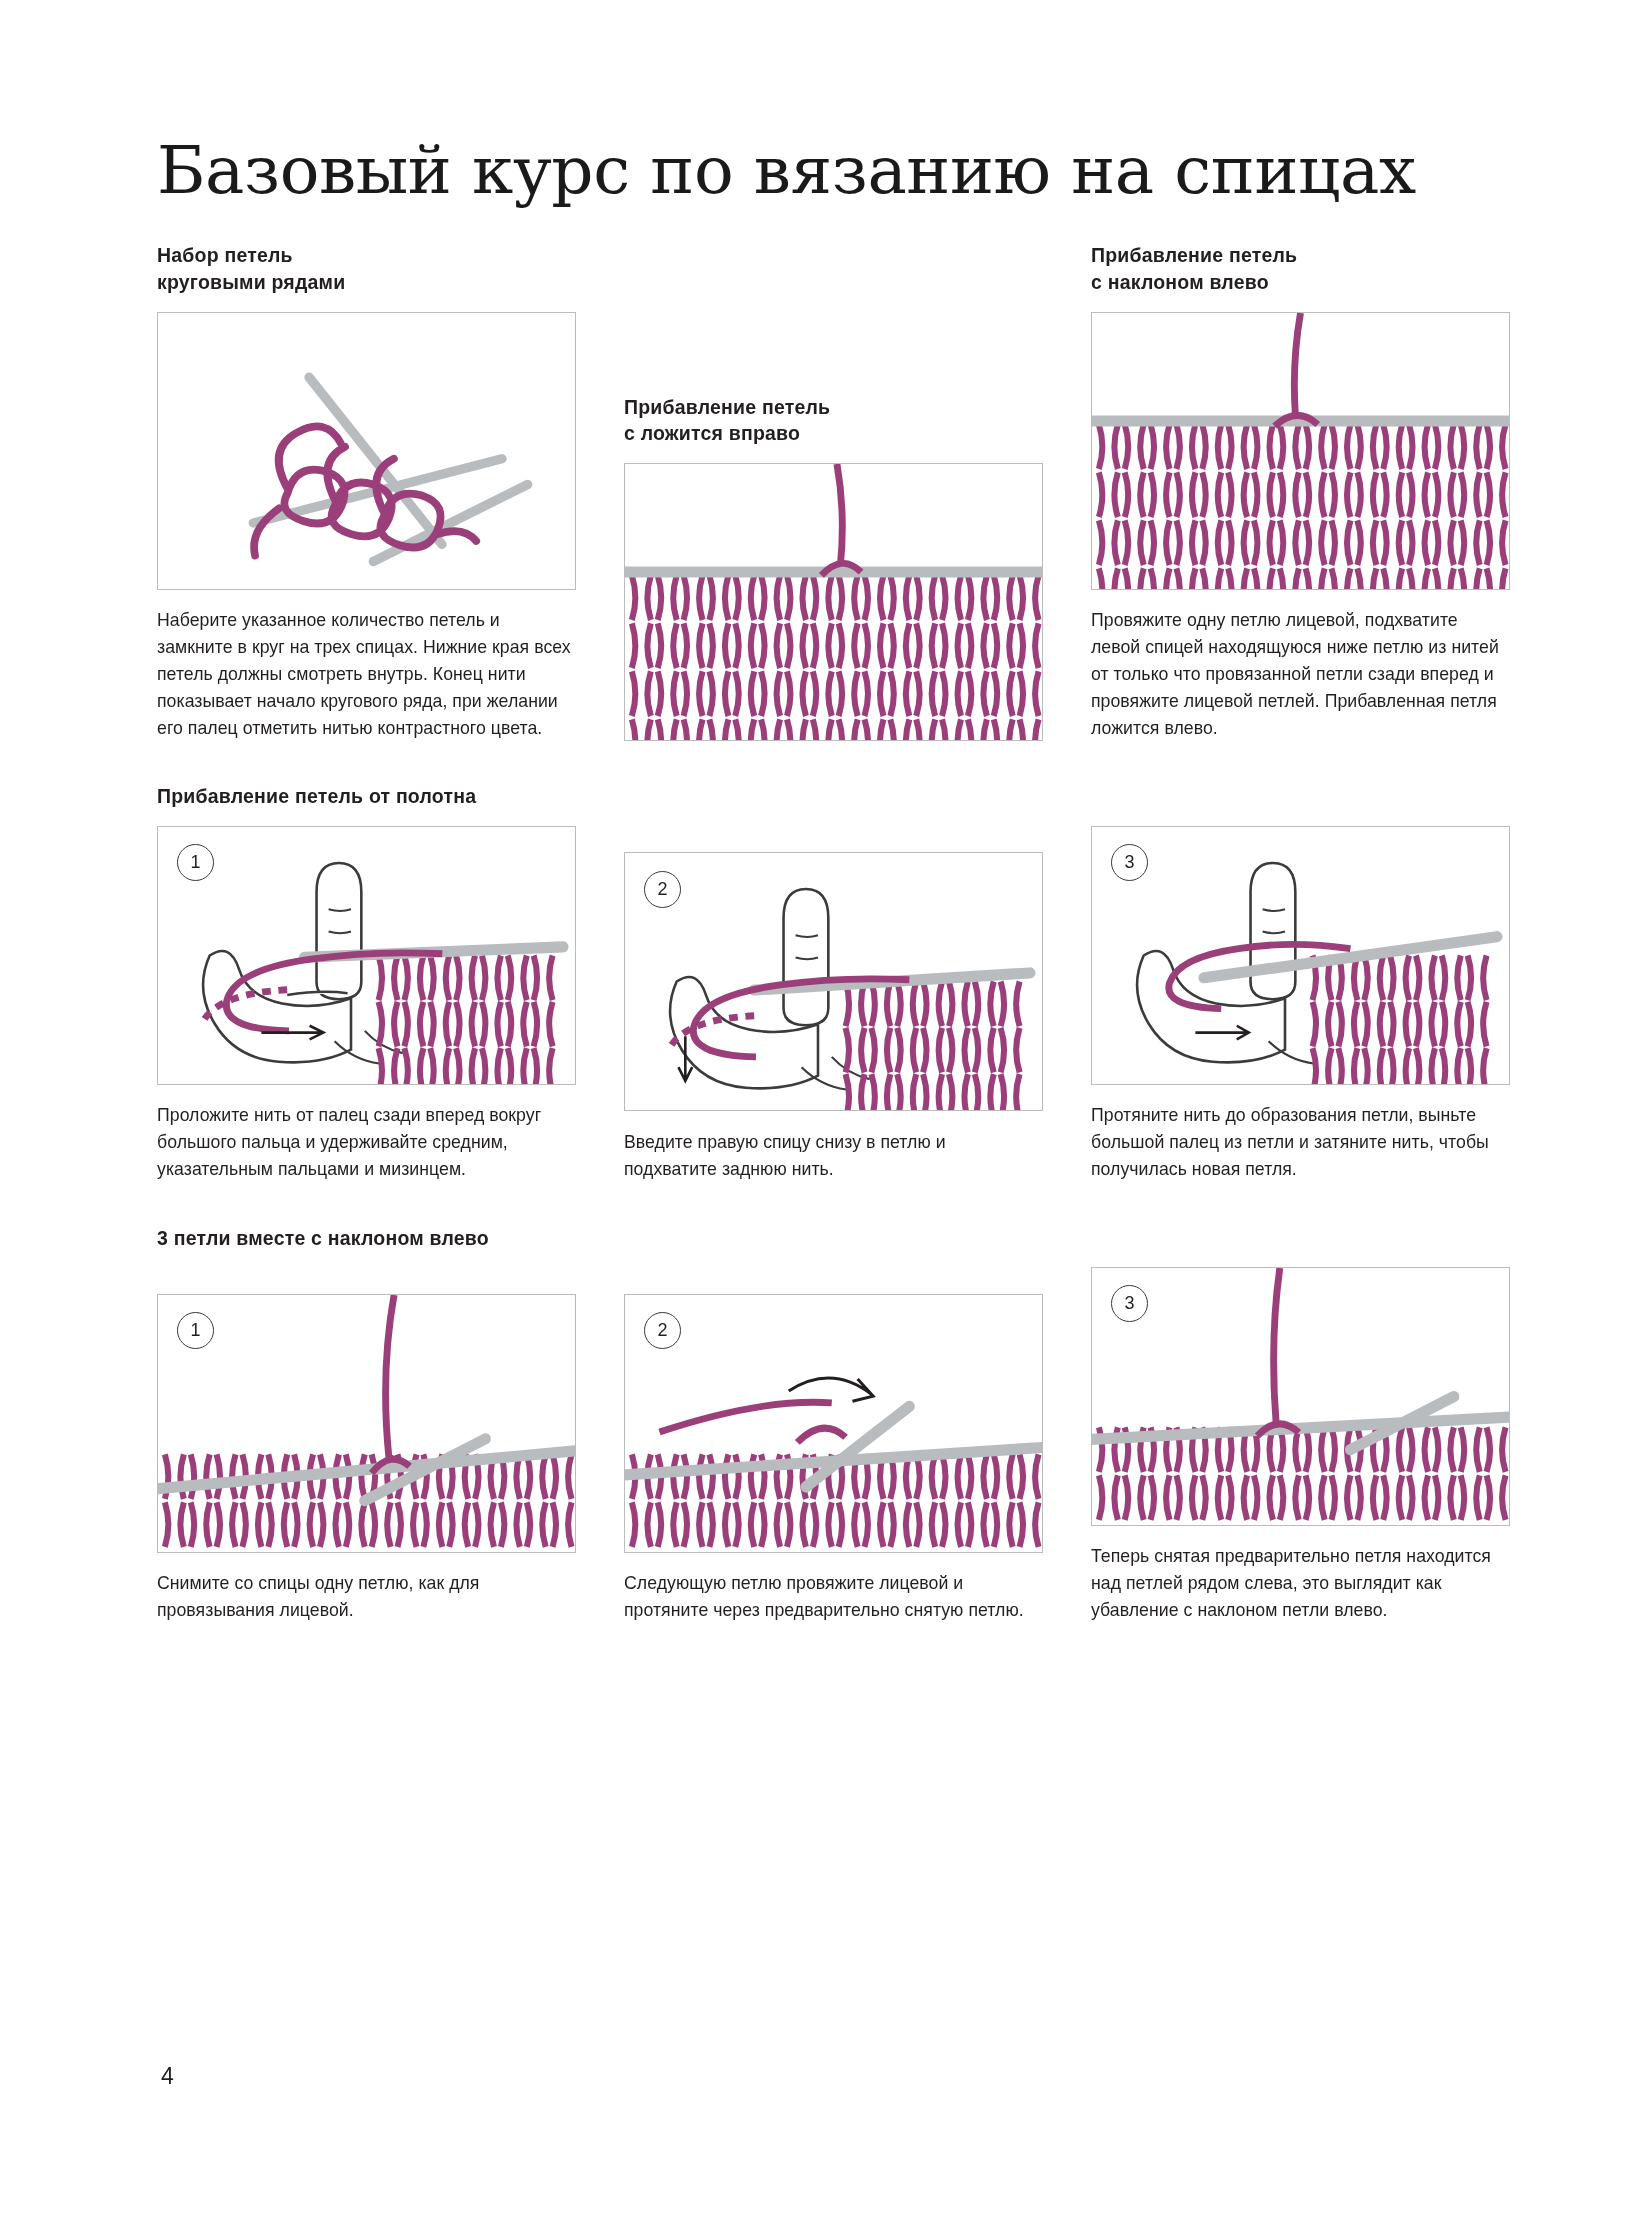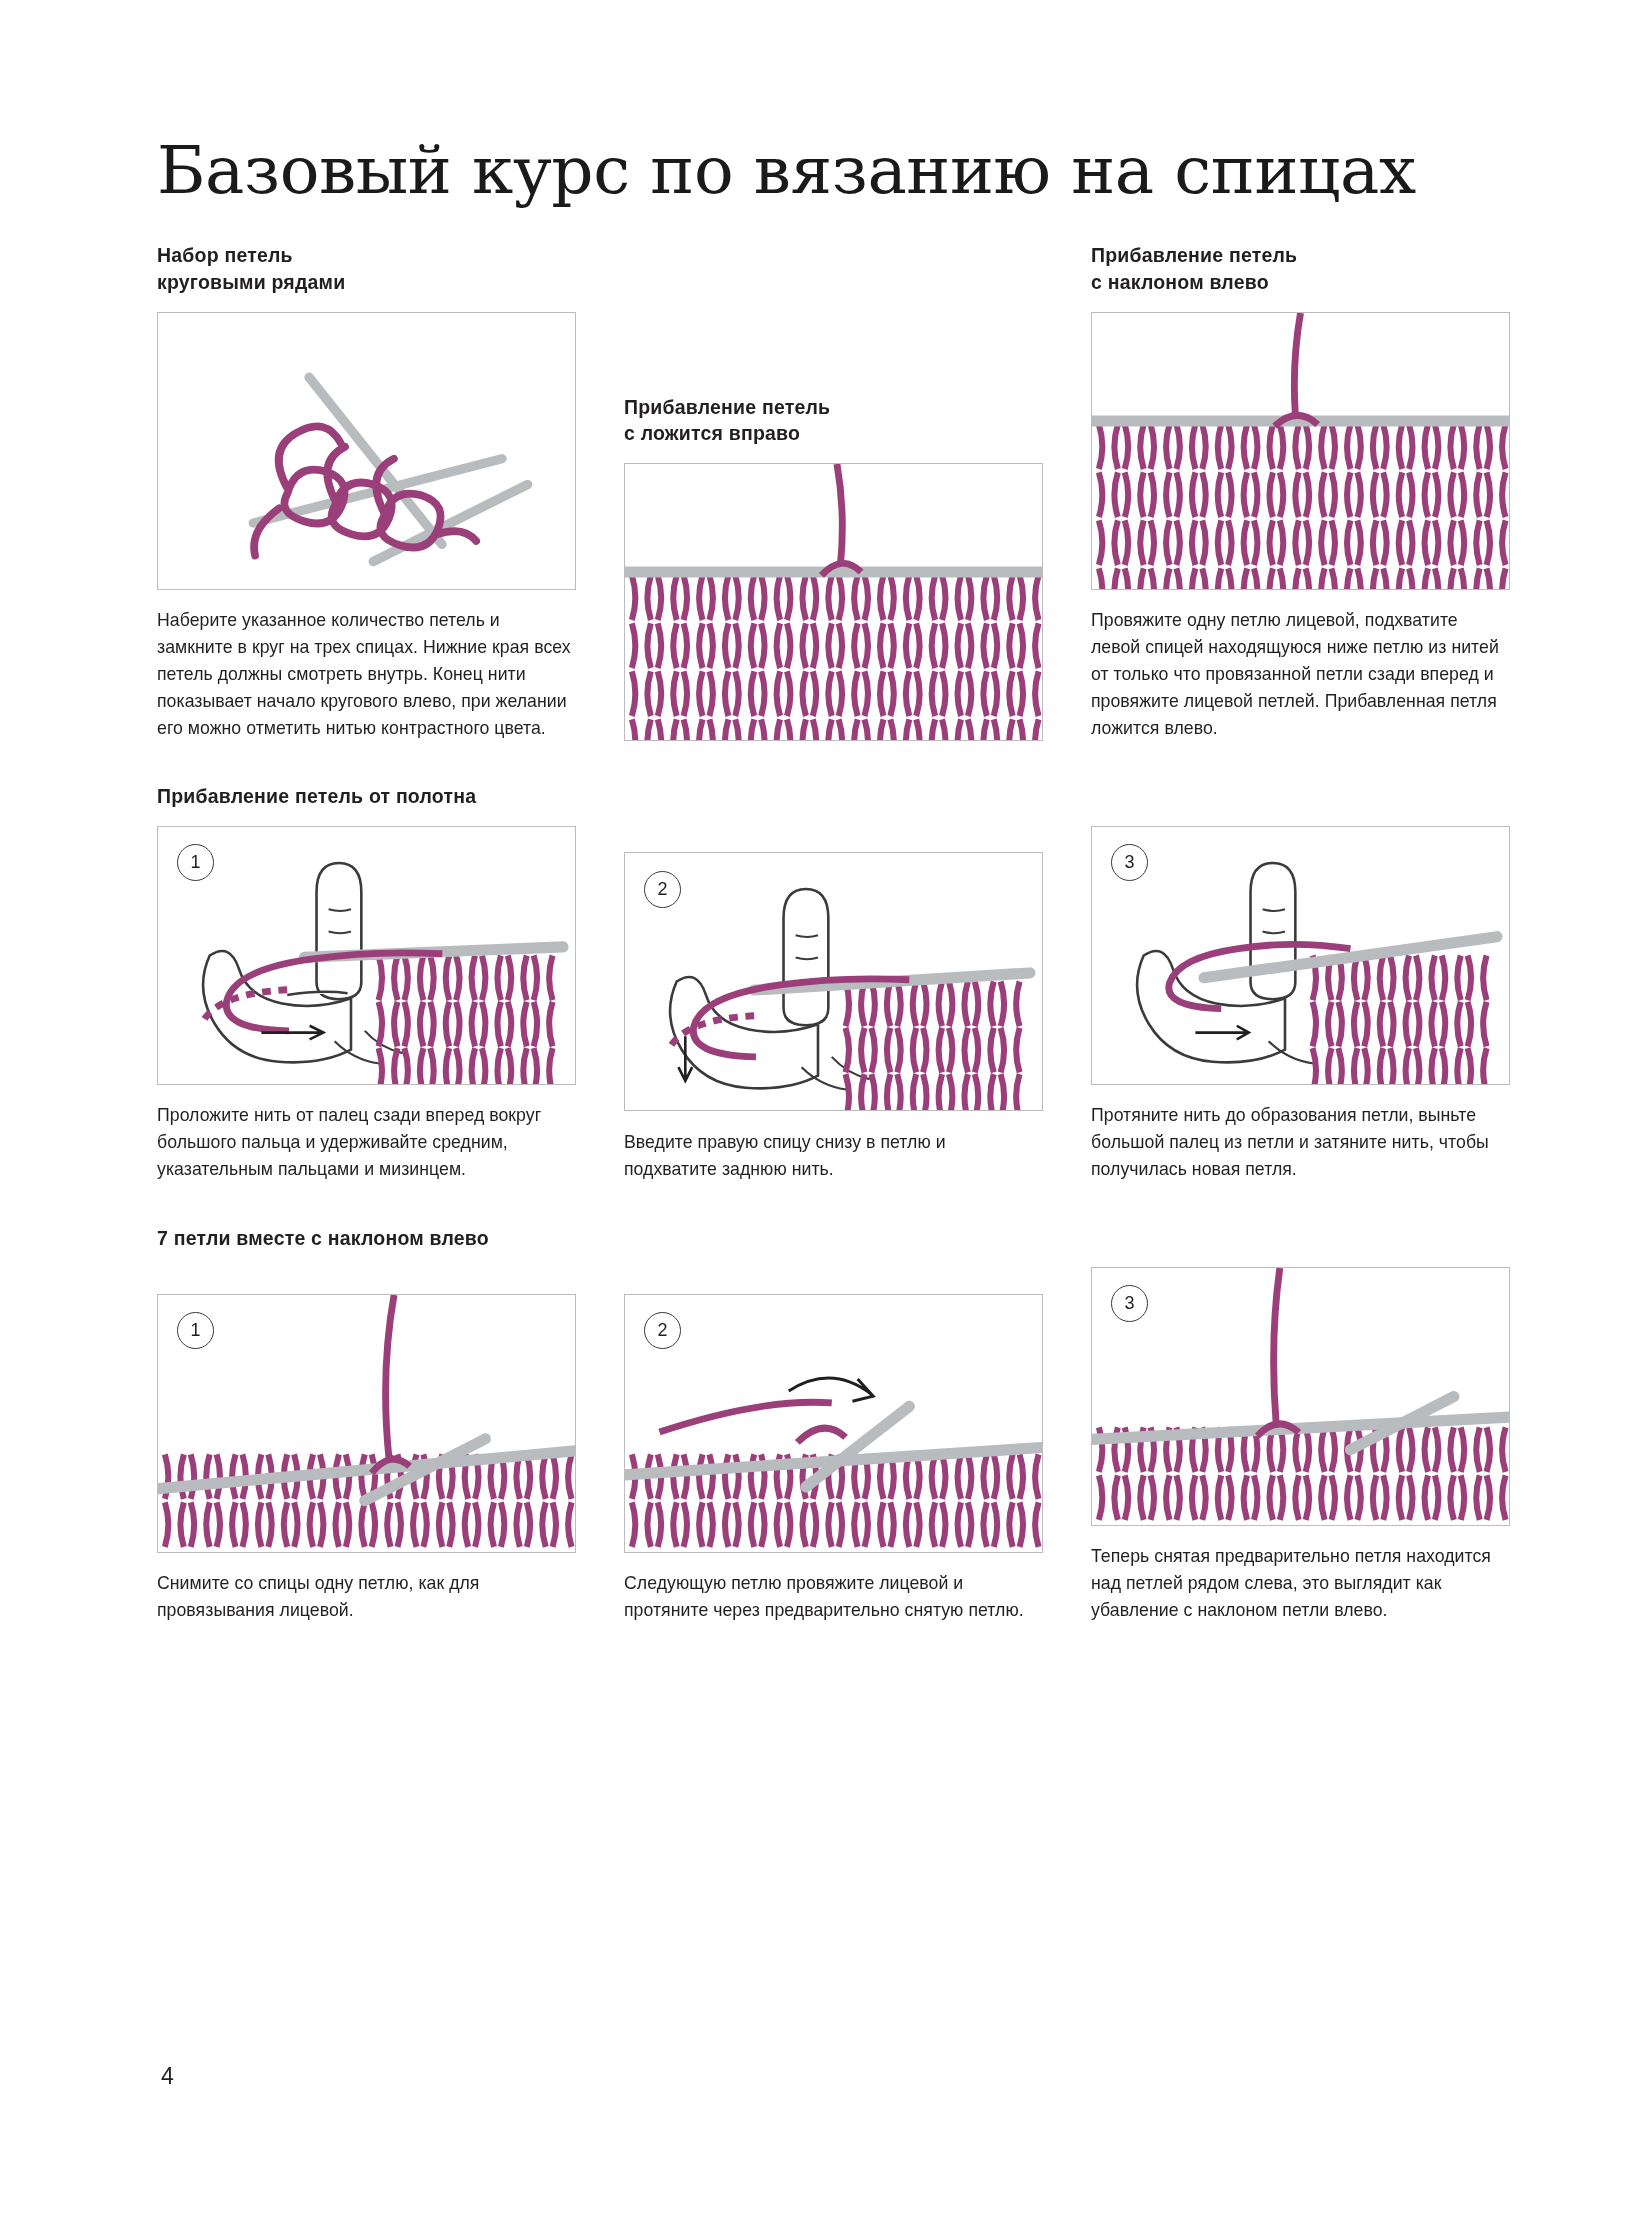--- a/index.html
+++ b/index.html
@@ -141,21 +141,21 @@
               <path d="M205 225 q10 -35 45 -25 q30 10 18 40 q-12 28 -44 18 q-32 -10 -19 -33"></path>
               <path d="M262 238 q10 -35 45 -25 q30 10 18 40 q-12 28 -44 18 q-32 -10 -19 -33"></path>
               <path d="M150 205 q-25 -45 10 -65 q35 -20 52 12"></path>
               <path d="M205 218 q-22 -45 12 -62"></path>
               <path d="M262 232 q-22 -45 12 -62"></path>
               <path d="M140 228 q-35 25 -28 55"></path>
               <path d="M325 258 q30 -10 45 8"></path>
             </g>
           </svg>
         </div>
-        <div class="caption">Наберите указанное количество петель и замкните в круг на трех спицах. Нижние края всех петель должны смотреть внутрь. Конец нити показывает начало кругового влево, при желании его можно отметить нитью контрастного цвета.</div>
+        <div class="caption">Наберите указанное количество петель и замкните в круг на трех спицах. Нижние края всех петель должны смотреть внутрь. Конец нити показывает начало кругового ряда, при желании его палец отметить нитью контрастного цвета.</div>
       </div>
 
       <div class="col">
         <div class="section-heading two-line">
           <div>Прибавление петель</div>
           <div>с ложится вправо</div>
         </div>
         <div class="figure">
           <svg viewBox="0 0 484 322" preserveAspectRatio="none">
             <defs>
@@ -369,21 +369,21 @@
             <path d="M300 142 q-70 -10 -130 0 q-70 10 -80 40 q-8 28 60 30" stroke="#9b3f7a" stroke-width="8" fill="none"></path>
             <path d="M120 240 l60 0 m-12 -8 l14 8 l-14 8" stroke="#231f20" stroke-width="3" fill="none"></path>
           </svg>
         </div>
         <div class="caption">Протяните нить до образования петли, выньте большой палец из петли и затяните нить, чтобы получилась новая петля.</div>
       </div>
     </div>
 
     <div class="block-gap"></div>
 
-    <div class="section-heading">7 петли вместе с наклоном влево</div>
+    <div class="section-heading">3 петли вместе с наклоном влево</div>
     <div class="row3">
 
       <div class="col">
         <div class="figure short">
           <div class="step-badge">1</div>
           <svg viewBox="0 0 484 300" preserveAspectRatio="none">
             <g transform="translate(0,186)">
               <use href="#rowR"></use>
               <use href="#rowR" transform="translate(0,56)"></use>
             </g>

